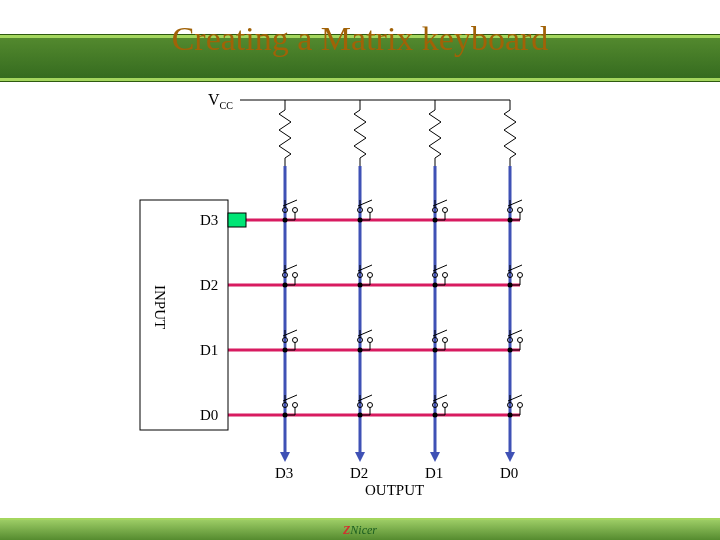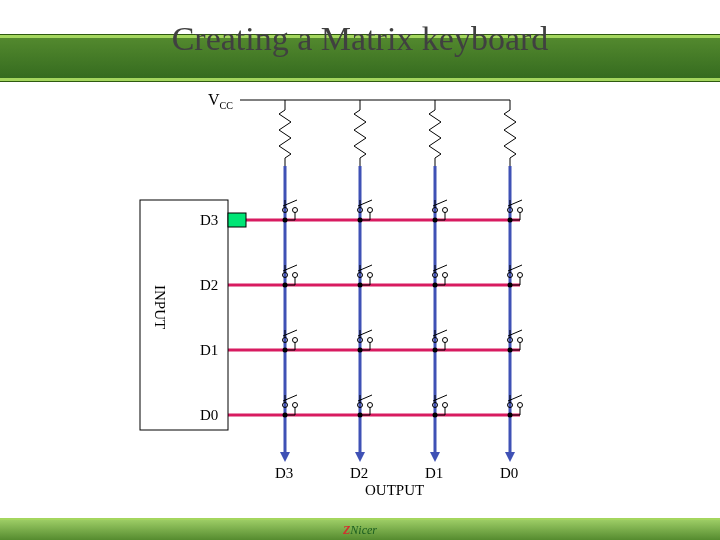--- a/index.html
+++ b/index.html
@@ -19,21 +19,21 @@
     border-top: 1px solid #2e5a0f;
     border-bottom: 1px solid #2e5a0f;
   }
   .title-band .stripe {
     position:absolute; left:0; right:0; height:3px; background:#a4d65e;
   }
   .title-text {
     position: absolute;
     left: 0; right: 0;
     text-align: center;
-    color: #404040;
+    color: #a16207;
     font-size: 34px;
   }
   .footer-band {
     position: absolute;
     left: 0; right: 0; bottom: 0;
     height: 20px;
     background: linear-gradient(to bottom, #9ccc65, #558b2f);
     border-top: 2px solid #a4d65e;
   }
   .logo {

